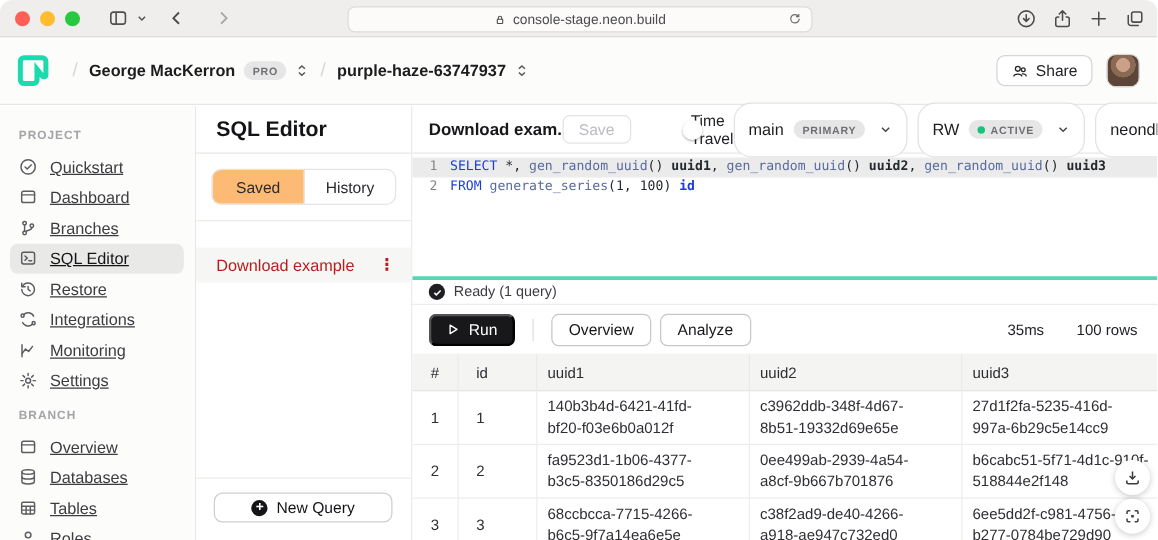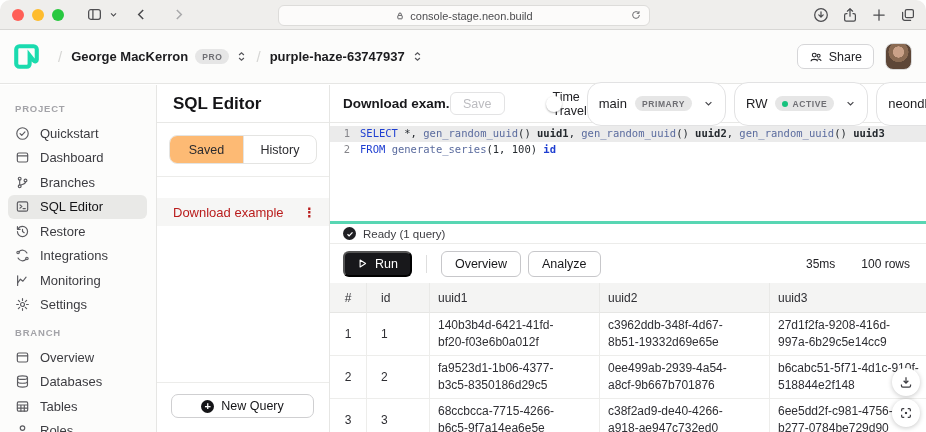--- a/index.html
+++ b/index.html
@@ -28,21 +28,21 @@
   .updown { color:#55555a; display:flex; }
   .share-btn { margin-left:auto; height:25px; display:flex; align-items:center; gap:6px; padding:0 11px; border:1px solid #d6d6d8; border-radius:7px; background:#fff; font-size:12.5px; font-weight:500; color:#242428; }
   .avatar { width:27px; height:27px; border-radius:8px; margin-left:11px;
     background: radial-gradient(circle at 50% 32%, #caa188 0 26%, #8a6a52 27% 47%, #5d4637 48% 100%);
     border:1px solid #d9d9d9; }
 
   
   .content { position:absolute; left:0; top:85px; right:0; bottom:0; }
   .sidebar { position:absolute; left:0; top:0; width:157px; height:100%; background:#fcfcfb; border-right:1px solid #e6e6e4; padding-top:8px; overflow:hidden; }
   .sec-title { font-size:9.5px; font-weight:700; letter-spacing:.8px; color:#a3a3a8; margin:10px 0 7px 15px; }
-  .side-item { display:flex; align-items:center; gap:10px; height:24.5px; margin:0 9px 0 8px; padding-left:7px; border-radius:6px; font-size:13px; color:#3c3c41; }
+  .side-item { display:flex; align-items:center; gap:10px; height:24.5px; margin:0 9px 0 8px; padding-left:7px; border-radius:6px; font-size:13px; color:#3c3c41;text-decoration:underline; }
   .side-item.active { background:#e9e9e7; color:#141417; font-weight:500; }
   .side-item .ic { color:#5c5c61; display:flex; }
 
   .mid { position:absolute; left:157px; top:0; width:173px; height:100%; background:#fff; border-right:1px solid #e6e6e4; }
   .mid-title { height:38px; border-bottom:1px solid #e8e8e6; display:flex; align-items:center; padding-left:16px; font-size:17px; font-weight:700; color:#141417; }
   .tabs-wrap { padding:12px; border-bottom:1px solid #ececea; }
   .tabs { display:grid; grid-template-columns:1fr 1fr; height:29px; border:1px solid #e4e4e2; border-radius:8px; overflow:hidden; background:#fff; }
   .tab { display:flex; align-items:center; justify-content:center; font-size:12.5px; color:#2b2b2f; }
   .tab.active { background:#fdba74; font-weight:500; }
   .tab + .tab { border-left:1px solid #e4e4e2; }
@@ -433,21 +433,21 @@
           <div class="th c4 uuid">uuid3</div>
           <div class="td c0">1</div>
           <div class="td c1">1</div>
           <div class="td c2 uuid">
             <span>140b3b4d-6421-41fd-bf20-f03e6b0a012f</span>
           </div>
           <div class="td c3 uuid">
             <span>c3962ddb-348f-4d67-8b51-19332d69e65e</span>
           </div>
           <div class="td c4 uuid">
-            <span>27d1f2fa-9208-416d-997a-6b29c5e14cc9</span>
+            <span>27d1f2fa-5235-416d-997a-6b29c5e14cc9</span>
           </div>
           <div class="td c0">2</div>
           <div class="td c1">2</div>
           <div class="td c2 uuid">
             <span>fa9523d1-1b06-4377-b3c5-8350186d29c5</span>
           </div>
           <div class="td c3 uuid">
             <span>0ee499ab-2939-4a54-a8cf-9b667b701876</span>
           </div>
           <div class="td c4 uuid">

